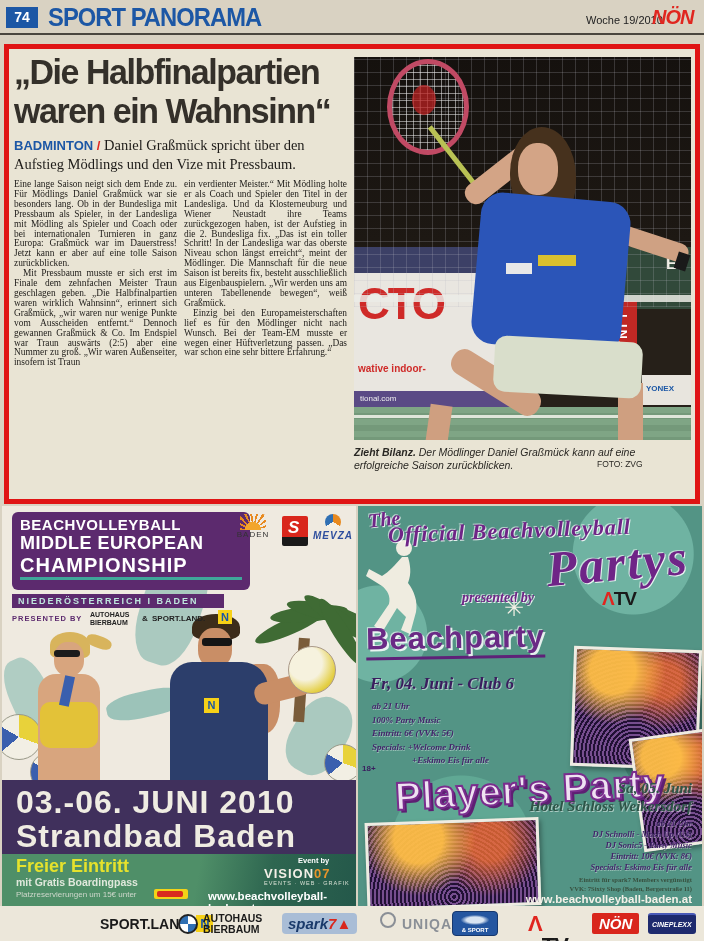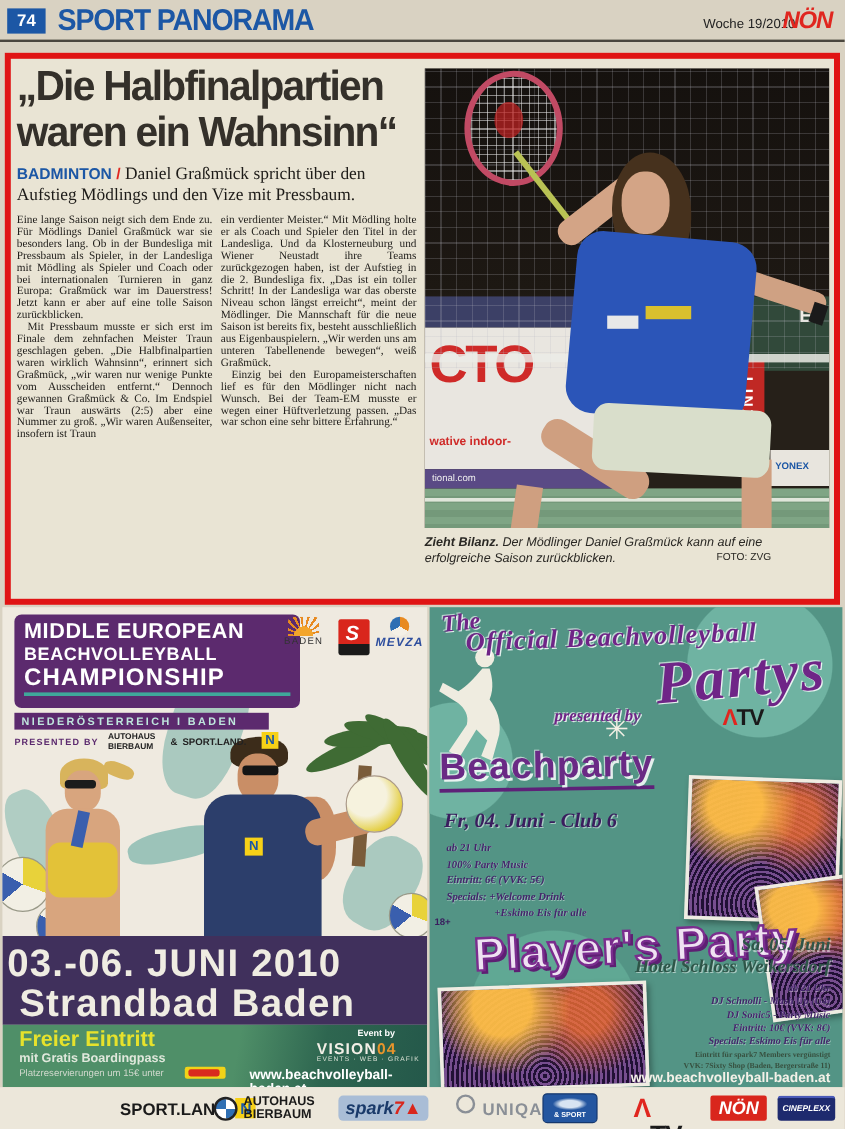--- a/index.html
+++ b/index.html
@@ -101,21 +101,21 @@
   #mnhair{left:190px;top:108px;width:48px;height:26px;background:#3c2c1a;border-radius:50% 50% 30% 30%;}
   #mnface{left:196px;top:122px;width:34px;height:40px;background:#c98e66;border-radius:44%;}
   #mnglass{left:200px;top:132px;width:30px;height:8px;background:#151515;border-radius:3px;}
   #mntorso{left:168px;top:156px;width:98px;height:120px;background:#2c3e6b;border-radius:22px 26px 0 0;}
   #mnshoulder{left:238px;top:158px;width:40px;height:70px;background:#c98e66;border-radius:40%;}
   #mnN{left:202px;top:192px;width:15px;height:15px;}
   #mnarm{left:252px;top:172px;width:58px;height:22px;background:#c98e66;border-radius:10px;transform:rotate(-14deg);}
   #mnball{left:286px;top:140px;width:46px;height:46px;border-radius:50%;background:radial-gradient(circle at 35% 35%,#f6f2de 0 40%,#e4cf44 72%,#c9a52e);border:1px solid #a98;}
   
   #al-dateband{left:0;top:274px;width:354px;height:74px;background:#40305c;}
-  #al-date{left:4px;top:278px;font-size:32px;font-weight:bold;color:#efece2;letter-spacing:1px;}
+  #al-date{left:14px;top:278px;font-size:32px;font-weight:bold;color:#efece2;letter-spacing:1px;}
   #al-venue{left:14px;top:312px;font-size:32px;font-weight:bold;color:#efece2;letter-spacing:1px;}
   #al-greenband{left:0;top:348px;width:354px;height:52px;background:linear-gradient(100deg,#4f8f68 0 55%,#2e6650 75%,#24584a);}
   #al-free{left:14px;top:350px;font-size:18px;font-weight:bold;color:#e6e22c;}
   #al-board{left:14px;top:370px;font-size:10.5px;font-weight:bold;color:#e0e8dc;}
   #al-resv{left:14px;top:384px;font-size:8px;color:#cfd8cc;}
   #al-oeticket{left:152px;top:383px;width:34px;height:10px;background:#f2d318;border-radius:2px;}
   #al-oeticket i{position:absolute;left:3px;top:2px;width:26px;height:6px;background:#d92a1e;border-radius:2px;}
   #al-eventby{left:296px;top:350px;font-size:7.5px;font-weight:bold;color:#fff;}
   #al-vision{left:262px;top:360px;font-size:13px;font-weight:bold;color:#f2efe6;letter-spacing:1px;}
   #al-vision b{color:#e8952b;}
@@ -272,22 +272,22 @@
   <div class="abs" id="mnhair"></div>
   <div class="abs" id="mnface"></div>
   <div class="abs" id="mnglass"></div>
   <div class="abs" id="mnshoulder"></div>
   <div class="abs" id="mntorso"></div>
   <div class="abs nbox" id="mnN" style="font-size:11px;line-height:15px;">N</div>
   <div class="abs" id="mnarm"></div>
   <div class="abs" id="mnball"></div>
 
   <div class="abs" id="al-box">
+    <div id="al-t1">BEACHVOLLEYBALL</div>
     <div id="al-t2">MIDDLE EUROPEAN</div>
-    <div id="al-t1">BEACHVOLLEYBALL</div>
     <div id="al-t3">CHAMPIONSHIP</div>
   </div>
   <div class="abs" id="al-region">NIEDERÖSTERREICH I BADEN</div>
   <div class="abs" id="al-presented">PRESENTED BY</div>
   <div class="abs" id="al-presenter1">
     <span>AUTOHAUS</span><br>
     <span>BIERBAUM</span>
   </div>
   <div class="abs" id="al-amp">&amp;</div>
   <div class="abs" id="al-presenter2">SPORT.LAND.</div>
@@ -310,21 +310,21 @@
   <div class="abs" id="al-venue">Strandbad Baden</div>
   <div class="abs" id="al-greenband"></div>
   <div class="abs" id="al-free">Freier Eintritt</div>
   <div class="abs" id="al-board">mit Gratis Boardingpass</div>
   <div class="abs" id="al-resv">Platzreservierungen um 15€ unter</div>
   <div class="abs" id="al-oeticket">
       <i></i>
     </div>
   <div class="abs" id="al-eventby">Event by</div>
   <div class="abs" id="al-vision">
-    <span>VISION</span><b>04</b>
+    <span>VISION</span><b>07</b>
   </div>
   <div class="abs" id="al-visionsub">EVENTS · WEB · GRAFIK</div>
   <div class="abs" id="al-web">www.beachvolleyball-baden.at</div>
 </div>
 
 <div class="abs" id="adright">
   <svg class="abs" id="ar-dancer" width="62" height="98" viewBox="0 0 62 98">
     <g fill="#efece0">
       <circle cx="40" cy="10" r="8"></circle>
       <path d="M38 19 C31 27 25 34 18 38 L5 31 L2 38 L18 48 C23 52 27 58 25 66 L10 88 L19 93 L33 70 L42 79 L37 92 L46 96 L52 74 C54 63 50 53 44 45 C48 35 46 26 44 19 Z"></path>

